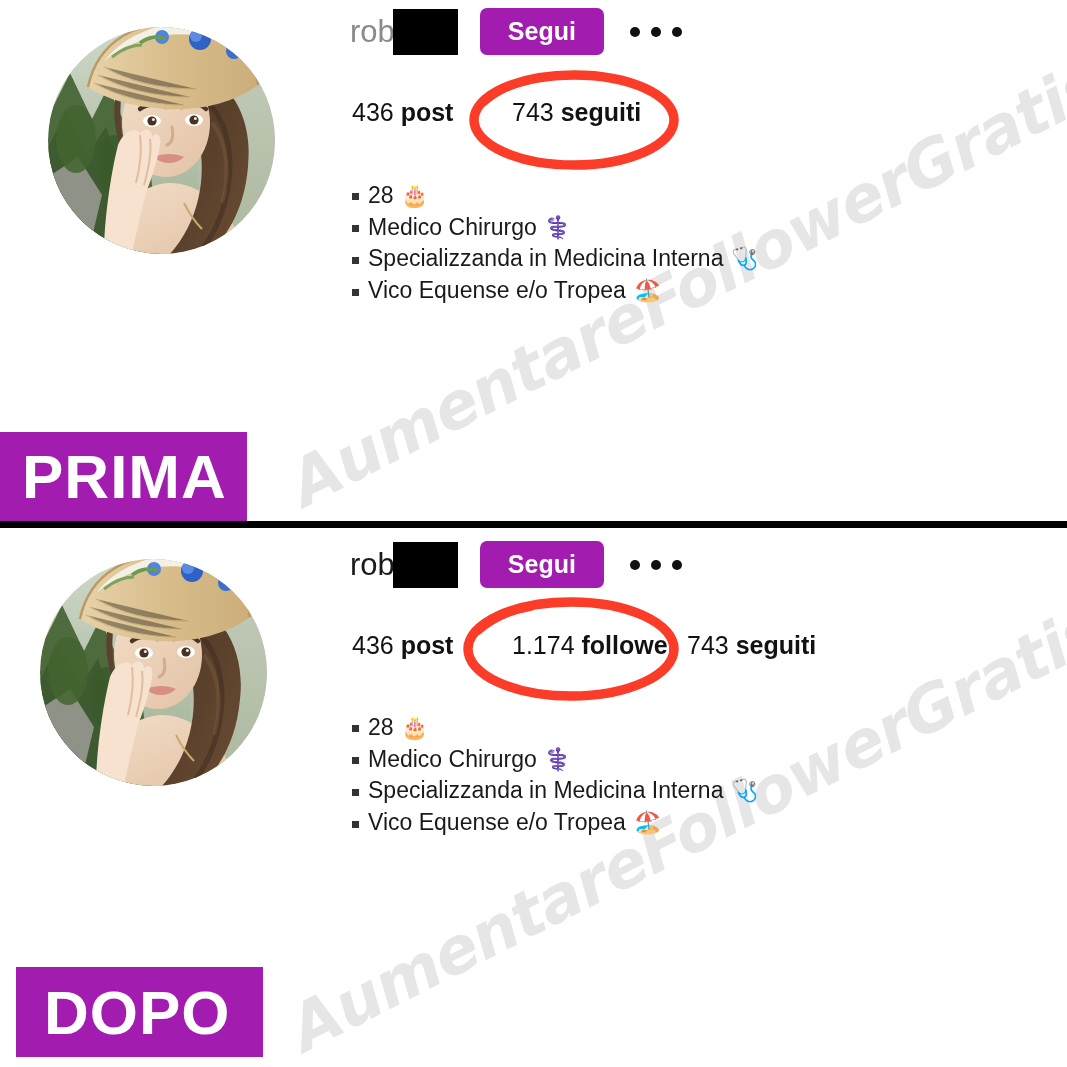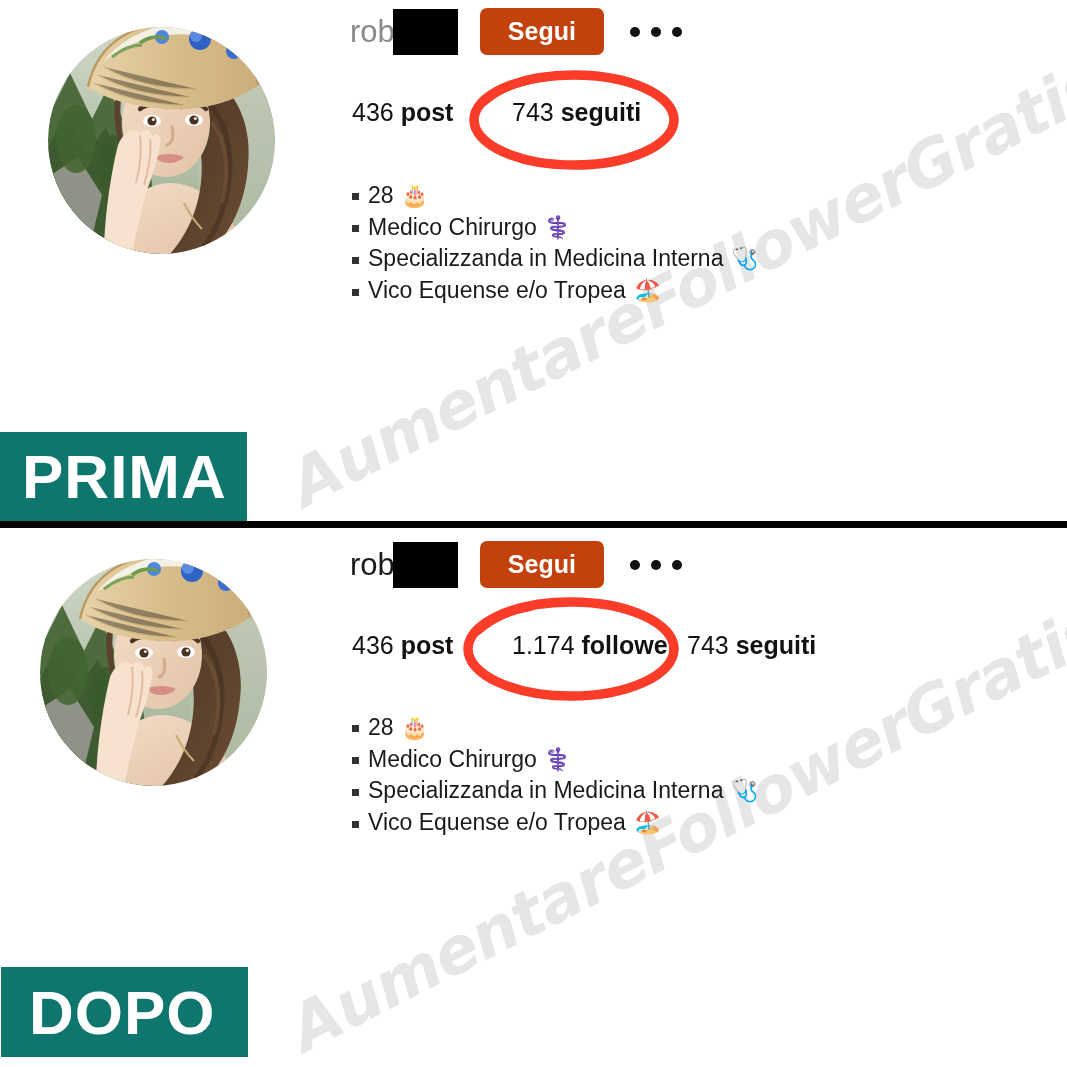--- a/index.html
+++ b/index.html
@@ -58,21 +58,21 @@
   .username.dark{color:#1a1a1a;}
   .redaction{
     display:inline-block;
     width:65px;height:46px;
     background:#000;
     vertical-align:middle;
     margin-left:-2px;
   }
   .follow-btn{
     margin-left:22px;
-    background:#c2410c;
+    background:#a21caf;
     color:#ffffff;
     font-size:25px;
     font-weight:bold;
     border:none;
     border-radius:7px;
     padding:8px 28px;
     line-height:1.25;
     font-family:"Liberation Sans", sans-serif;
     cursor:pointer;
   }
@@ -134,36 +134,36 @@
   #divider{
     position:absolute;
     left:0;top:521px;
     width:1067px;height:7px;
     background:#000;
   }
 
   
   .stage-label{
     position:absolute;
-    background:#0f766e;
+    background:#a21caf;
     color:#fff;
     font-weight:bold;
     font-family:"Liberation Sans", sans-serif;
     display:flex;
     align-items:center;
   }
   #label-prima{
     left:0;top:432px;width:247px;height:89px;
     font-size:62px;
     padding-left:22px;
     box-sizing:border-box;
     letter-spacing:1px;
   }
   #label-dopo{
-    left:1px;top:967px;width:247px;height:90px;
+    left:16px;top:967px;width:247px;height:90px;
     font-size:62px;
     padding-left:28px;
     box-sizing:border-box;
     letter-spacing:1px;
   }
 </style>
 </head>
 <body>
 
 <div class="panel" id="panel-before">

